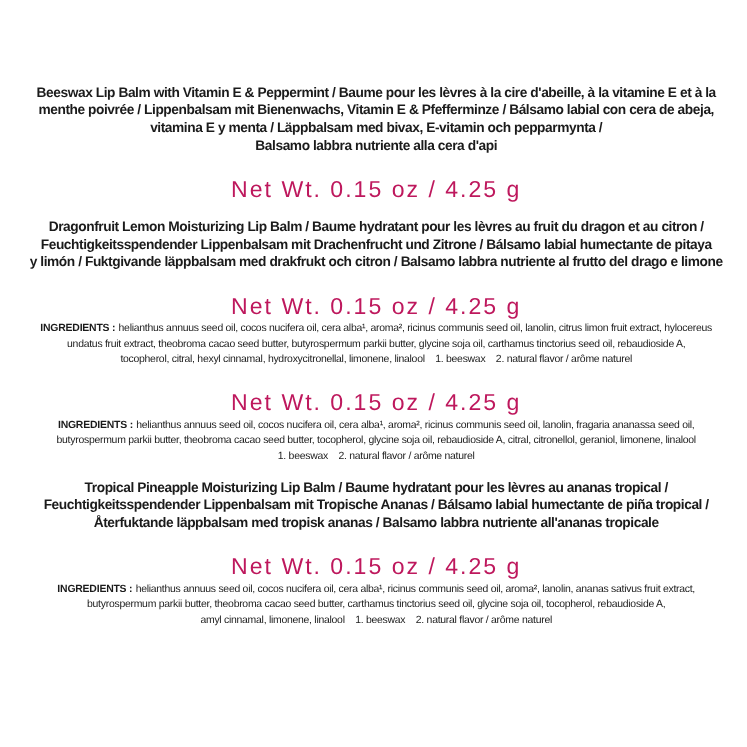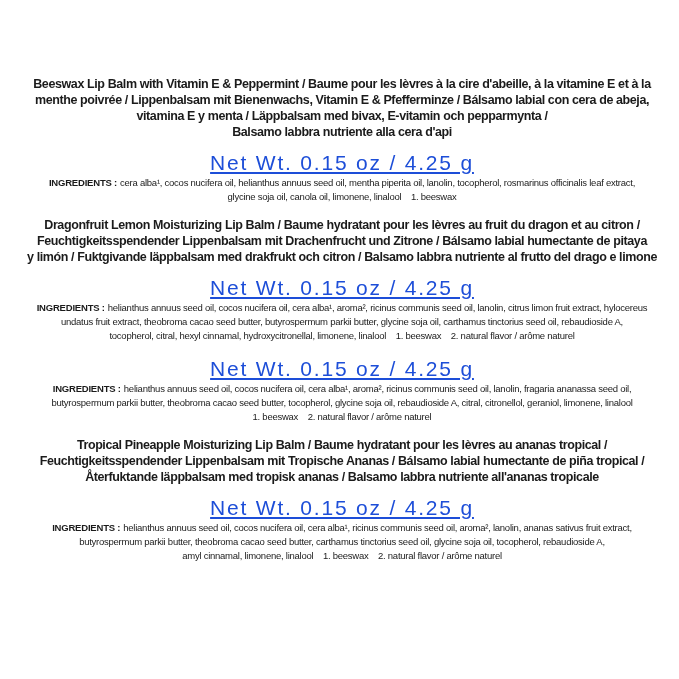--- a/index.html
+++ b/index.html
@@ -26,28 +26,27 @@
     margin: 0;
     font-size: 12.5px;
     line-height: 16px;
     font-weight: bold;
     letter-spacing: -0.4px;
     text-align: center;
     white-space: pre-line;
     color: #1b1b1b;
   }
   .net-weight {
-    margin: 10px 0 1px 0;
+    margin: 20px 0 1px 0;
     font-size: 21px;
     line-height: 25px;
     font-weight: normal;
     letter-spacing: 1.8px;
     text-align: center;
-    color: #1d4ed8;
-    text-decoration: underline;
+    color: #be185d;
   }
   .ingredients {
     margin: 0;
     font-size: 9.5px;
     line-height: 14px;
     letter-spacing: -0.25px;
     text-align: center;
     white-space: pre-wrap;
     color: #1b1b1b;
   }
@@ -61,22 +60,20 @@
 <body>
 
 <div class="label-sheet">
 
   <div class="section">
     <p class="product-title">Beeswax Lip Balm with Vitamin E &amp; Peppermint / Baume pour les lèvres à la cire d'abeille, à la vitamine E et à la
 menthe poivrée / Lippenbalsam mit Bienenwachs, Vitamin E &amp; Pfefferminze / Bálsamo labial con cera de abeja,
 vitamina E y menta / Läppbalsam med bivax, E-vitamin och pepparmynta /
 Balsamo labbra nutriente alla cera d'api</p>
     <p class="net-weight">Net Wt. 0.15 oz / 4.25 g</p>
-    <p class="ingredients"><span class="ing-label">INGREDIENTS :</span><span>cera alba¹, cocos nucifera oil, helianthus annuus seed oil, mentha piperita oil, lanolin, tocopherol, rosmarinus officinalis leaf extract,
-glycine soja oil, canola oil, limonene, linalool    1. beeswax</span></p>
   </div>
 
   <div class="section">
     <p class="product-title">Dragonfruit Lemon Moisturizing Lip Balm / Baume hydratant pour les lèvres au fruit du dragon et au citron /
 Feuchtigkeitsspendender Lippenbalsam mit Drachenfrucht und Zitrone / Bálsamo labial humectante de pitaya
 y limón / Fuktgivande läppbalsam med drakfrukt och citron / Balsamo labbra nutriente al frutto del drago e limone</p>
     <p class="net-weight">Net Wt. 0.15 oz / 4.25 g</p>
     <p class="ingredients"><span class="ing-label">INGREDIENTS :</span><span>helianthus annuus seed oil, cocos nucifera oil, cera alba¹, aroma², ricinus communis seed oil, lanolin, citrus limon fruit extract, hylocereus
 undatus fruit extract, theobroma cacao seed butter, butyrospermum parkii butter, glycine soja oil, carthamus tinctorius seed oil, rebaudioside A,
 tocopherol, citral, hexyl cinnamal, hydroxycitronellal, limonene, linalool    1. beeswax    2. natural flavor / arôme naturel</span></p>

